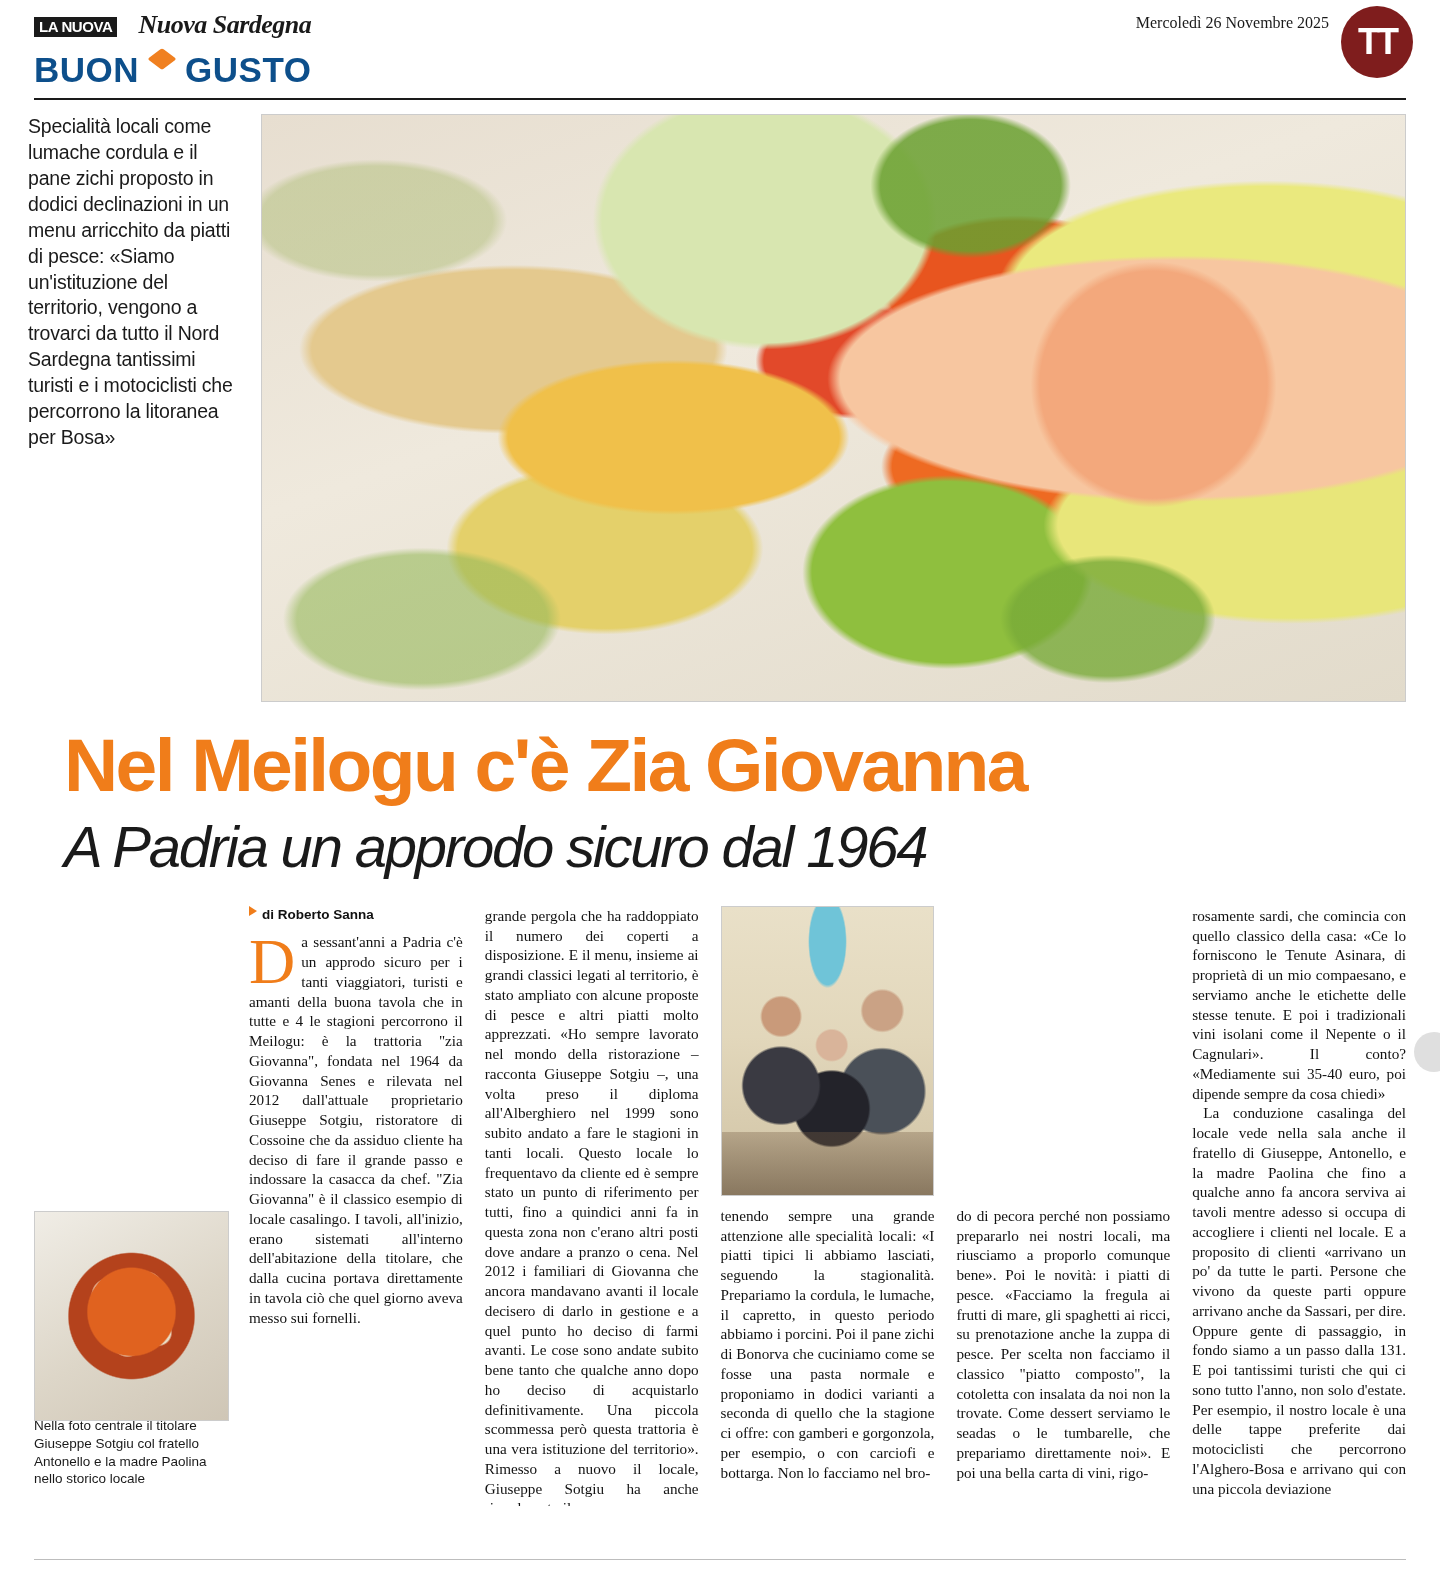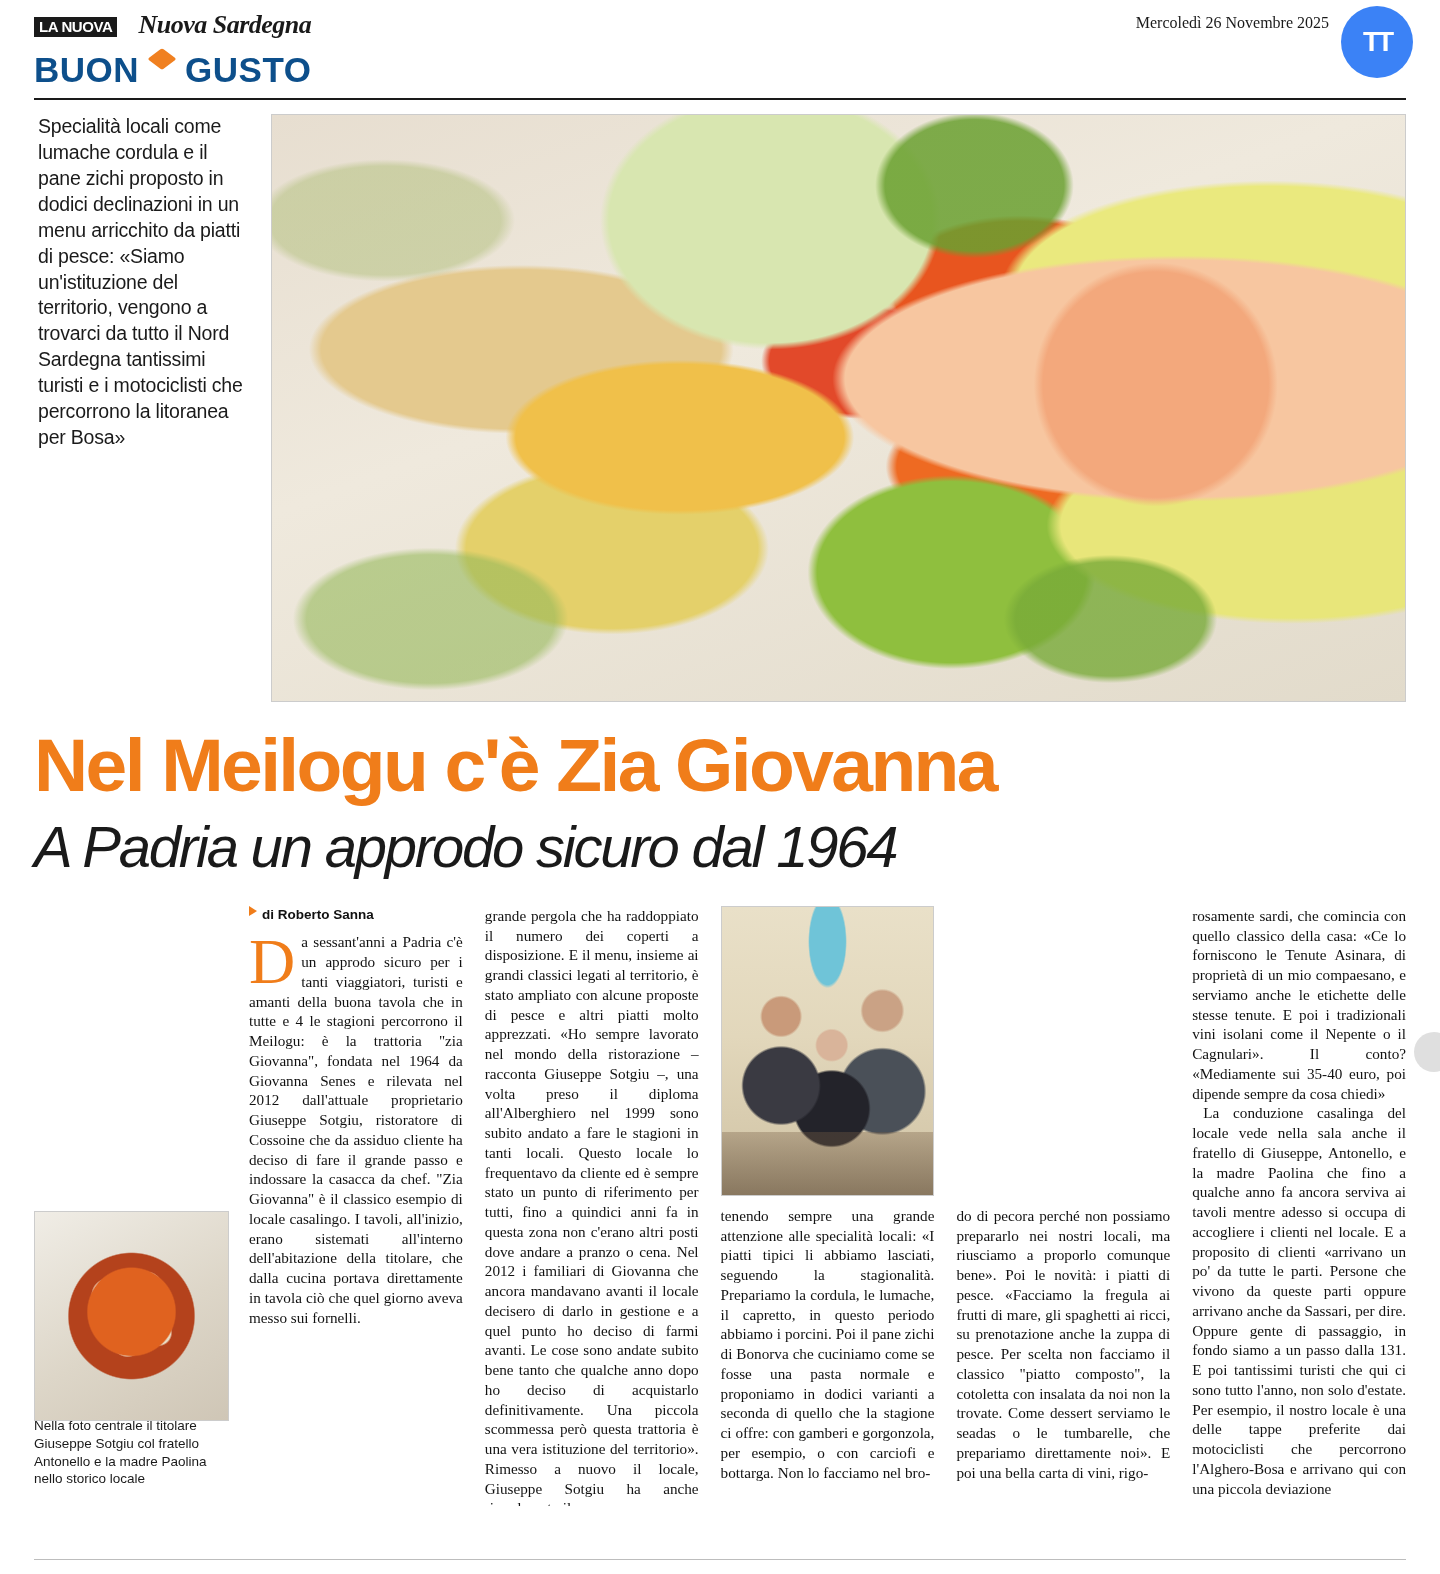--- a/index.html
+++ b/index.html
@@ -51,28 +51,28 @@
     font-size: 16px;
     color: #1a1a1a;
   }
   .tt-badge {
     position: absolute;
     right: 27px;
     top: 6px;
     width: 72px;
     height: 72px;
     border-radius: 50%;
-    background: #3b82f6;
+    background: #7f1d1d;
     color: #fff;
     display: flex;
     align-items: center;
     justify-content: center;
     font-family: "Liberation Sans", sans-serif;
     font-weight: bold;
-    font-size: 28px;
+    font-size: 36px;
     letter-spacing: -3px;
     z-index: 5;
   }
 
   
   .section-head {
     padding: 6px 34px 0 34px;
     font-family: "Liberation Sans", sans-serif;
     display: flex;
     gap: 14px;
@@ -91,21 +91,21 @@
     border-radius: 2px;
   }
   .rule {
     margin: 8px 34px 0 34px;
     border-top: 2px solid #1a1a1a;
   }
 
   
   .top-block {
     display: flex;
-    padding: 14px 34px 0 38px;
+    padding: 14px 34px 0 28px;
     gap: 26px;
   }
   .standfirst {
     width: 207px;
     flex: none;
     font-family: "Liberation Sans", sans-serif;
     font-size: 19.5px;
     line-height: 1.33;
     color: #1a1a1a;
     letter-spacing: -0.2px;
@@ -141,21 +141,21 @@
     position: absolute;
     inset: 0;
     background:
       radial-gradient(ellipse at 62% 12%, rgba(106,160,48,.85) 0 9%, rgba(106,160,48,0) 10%),
       radial-gradient(ellipse at 74% 86%, rgba(120,170,56,.8) 0 8%, rgba(120,170,56,0) 9%),
       radial-gradient(ellipse at 14% 86%, rgba(150,185,90,.6) 0 9%, rgba(150,185,90,0) 10%),
       radial-gradient(ellipse at 10% 18%, rgba(175,190,120,.5) 0 8%, rgba(175,190,120,0) 9%);
   }
 
   
-  .headline-wrap { padding: 26px 34px 0 34px; }
+  .headline-wrap { padding: 26px 34px 0 34px; margin-left: 30px; }
   .headline {
     font-family: "Liberation Sans", sans-serif;
     font-weight: bold;
     font-size: 75px;
     line-height: 1.0;
     color: #f07d1a;
     letter-spacing: -2.6px;
   }
   .subheadline {
     font-family: "Liberation Sans", sans-serif;

